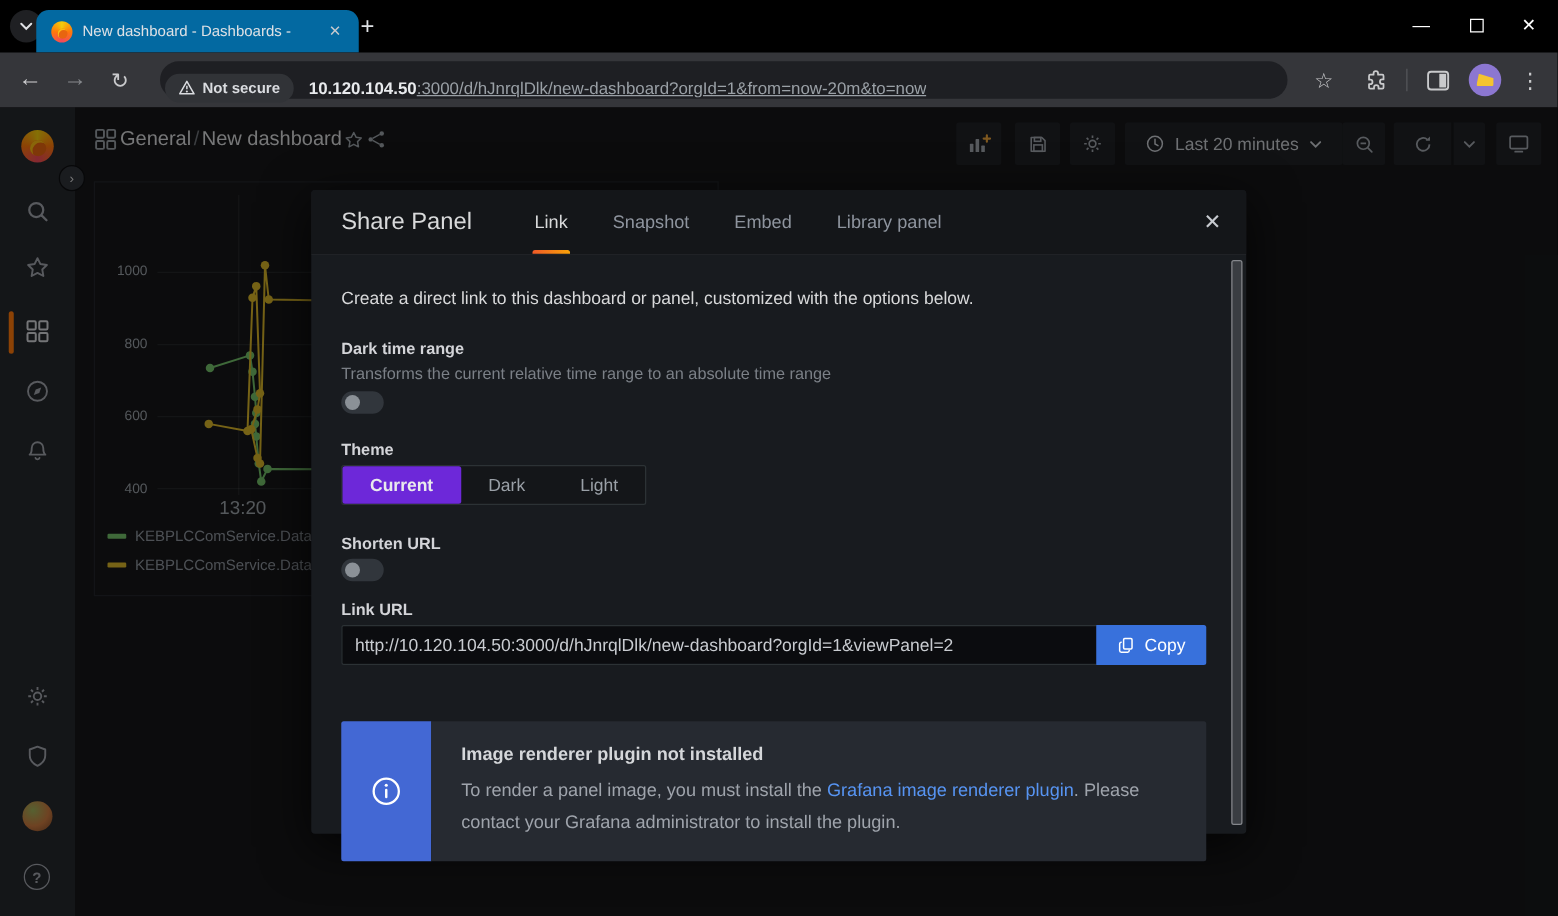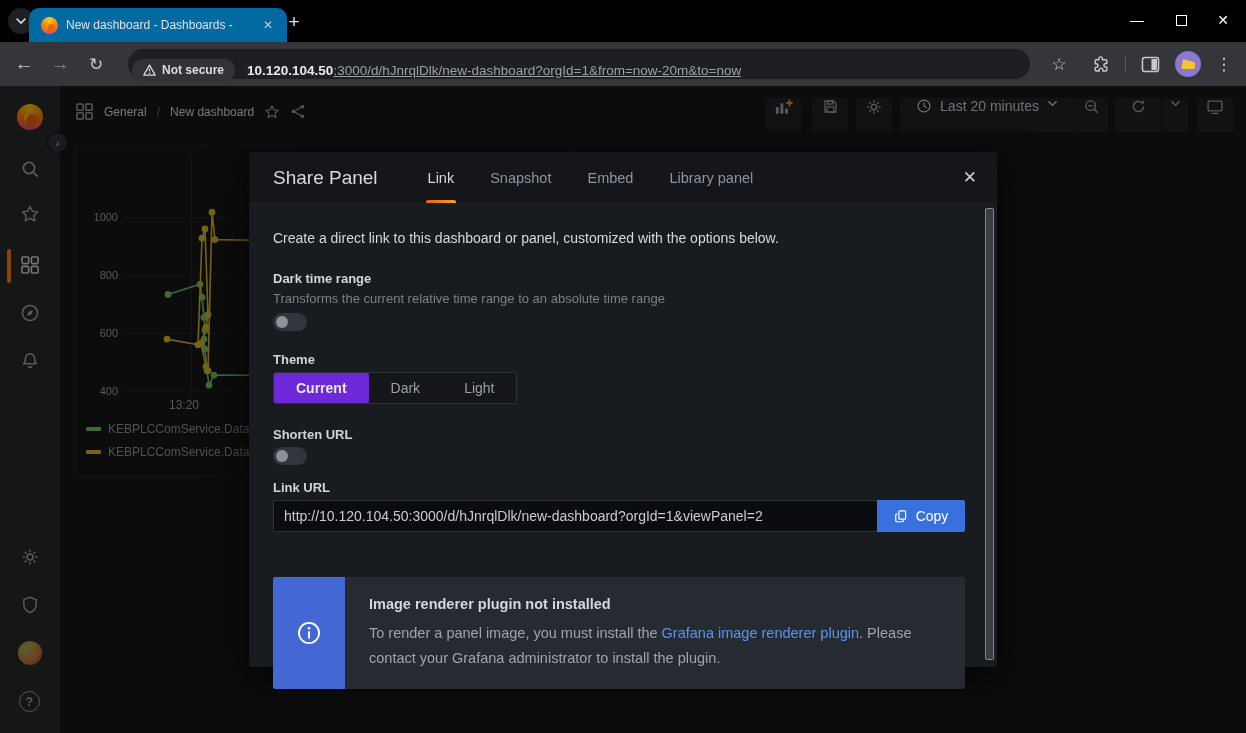--- a/index.html
+++ b/index.html
@@ -59,32 +59,32 @@
   .expand-btn { position:absolute; left:47px; top:46px; width:21px; height:21px; border-radius:50%;
     background:#303339; border:1px solid #0e0f11; color:#d8d9da; font-size:11px; display:flex;
     align-items:center; justify-content:center; z-index:2; }
   .avatar-side { position:absolute; left:18px; width:24px; height:24px; border-radius:50%;
     background:radial-gradient(circle at 35% 30%, #9db05a, #c9793f 55%, #7d4a2a); }
   .help-circle { position:absolute; left:19px; width:21px; height:21px; border-radius:50%;
     border:1.6px solid #a0a4ab; color:#a0a4ab; font-size:12px; font-weight:bold; display:flex;
     align-items:center; justify-content:center; }
 
   .topnav { position:absolute; left:60px; top:0; width:1186px; height:54px; }
-  .crumbs { position:absolute; left:15px; top:16px; display:flex; align-items:center; gap:10px;
-    color:#d8d9da; font-size:12px; font-weight:500; }
+  .crumbs { position:absolute; left:15px; top:16px; display:flex; align-items:center; gap:2px;
+    color:#d8d9da; font-size:16px; font-weight:500; }
   .crumb-sep { color:#6e7277; font-weight:400; }
   .crumb-ic { color:#9aa0a6; }
   .tb-btn { position:absolute; top:12px; height:34px; background:#202226; border-radius:2px;
-    color:#9fa4ab; display:flex; align-items:flex-start; justify-content:center; }
+    color:#9fa4ab; display:flex; align-items:center; justify-content:center; }
   .timepick { font-size:14px; font-weight:500; color:#c8ccd1; gap:8px; padding:0 10px; }
 
   .panel { position:absolute; left:75px; top:59px; width:500px; height:332px; background:#161719;
     border:1px solid #24262b; overflow:hidden; }
   .ytick { position:absolute; left:8px; width:34px; text-align:right; font-size:11px; color:#9aa0a6; }
-  .xtick { position:absolute; left:93px; top:252px; width:44px; text-align:left; font-size:12px;
+  .xtick { position:absolute; left:93px; top:252px; width:44px; text-align:right; font-size:15px;
     color:#9aa0a6; }
   .legend-row { position:absolute; left:10px; display:flex; align-items:center; gap:7px;
     font-size:12px; color:#8d939b; white-space:nowrap; }
   .legend-dash { width:15px; height:4px; border-radius:1px; flex:0 0 auto; }
 
   .overlay { position:absolute; inset:0; background:rgba(0,0,0,0.45); z-index:5; }
 
   
   .modal { position:absolute; left:249px; top:66px; width:748px; height:515px; background:#181b1f;
     border-radius:3px; box-shadow:0 10px 40px rgba(0,0,0,0.75); z-index:10; }

